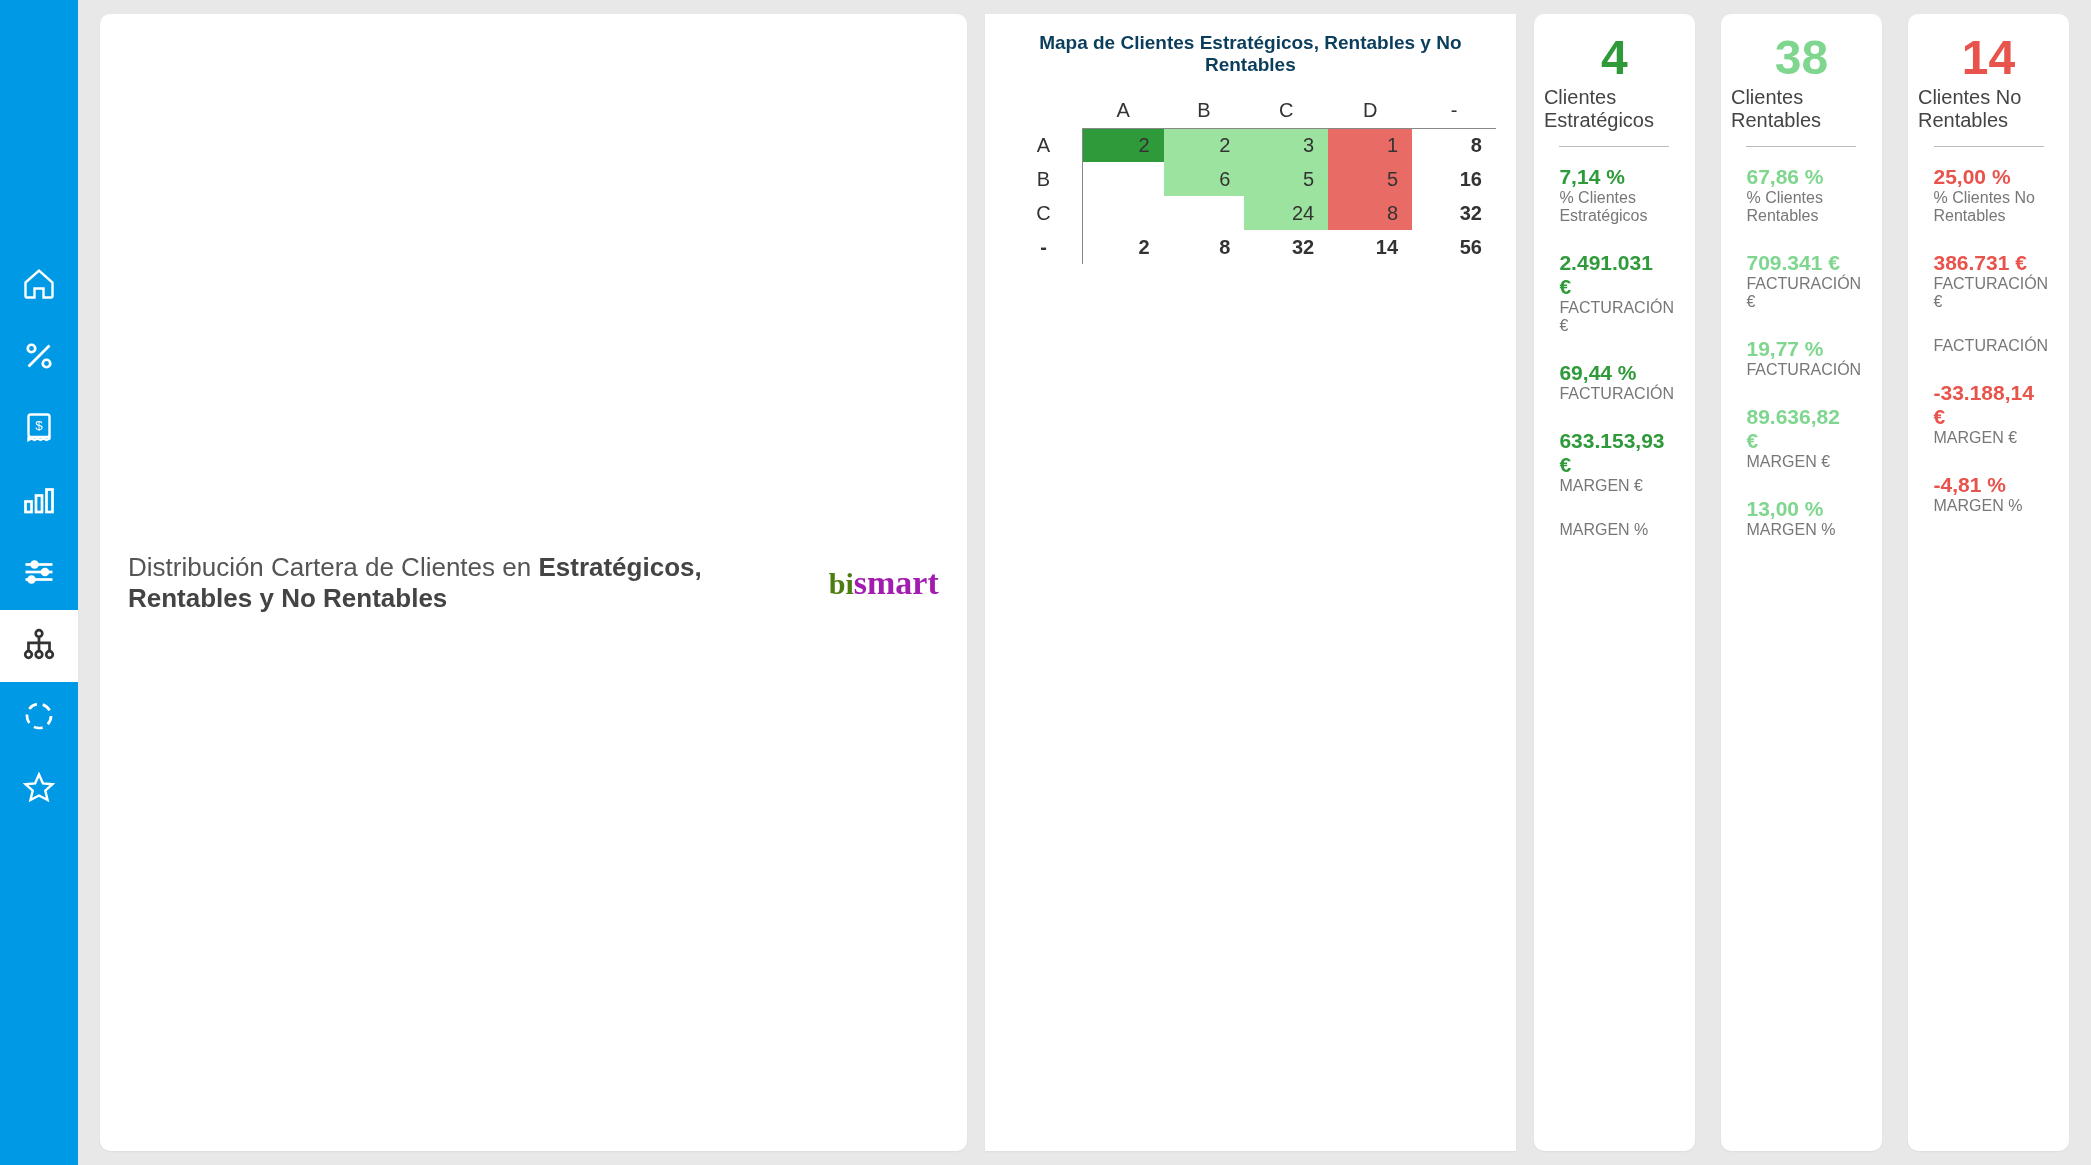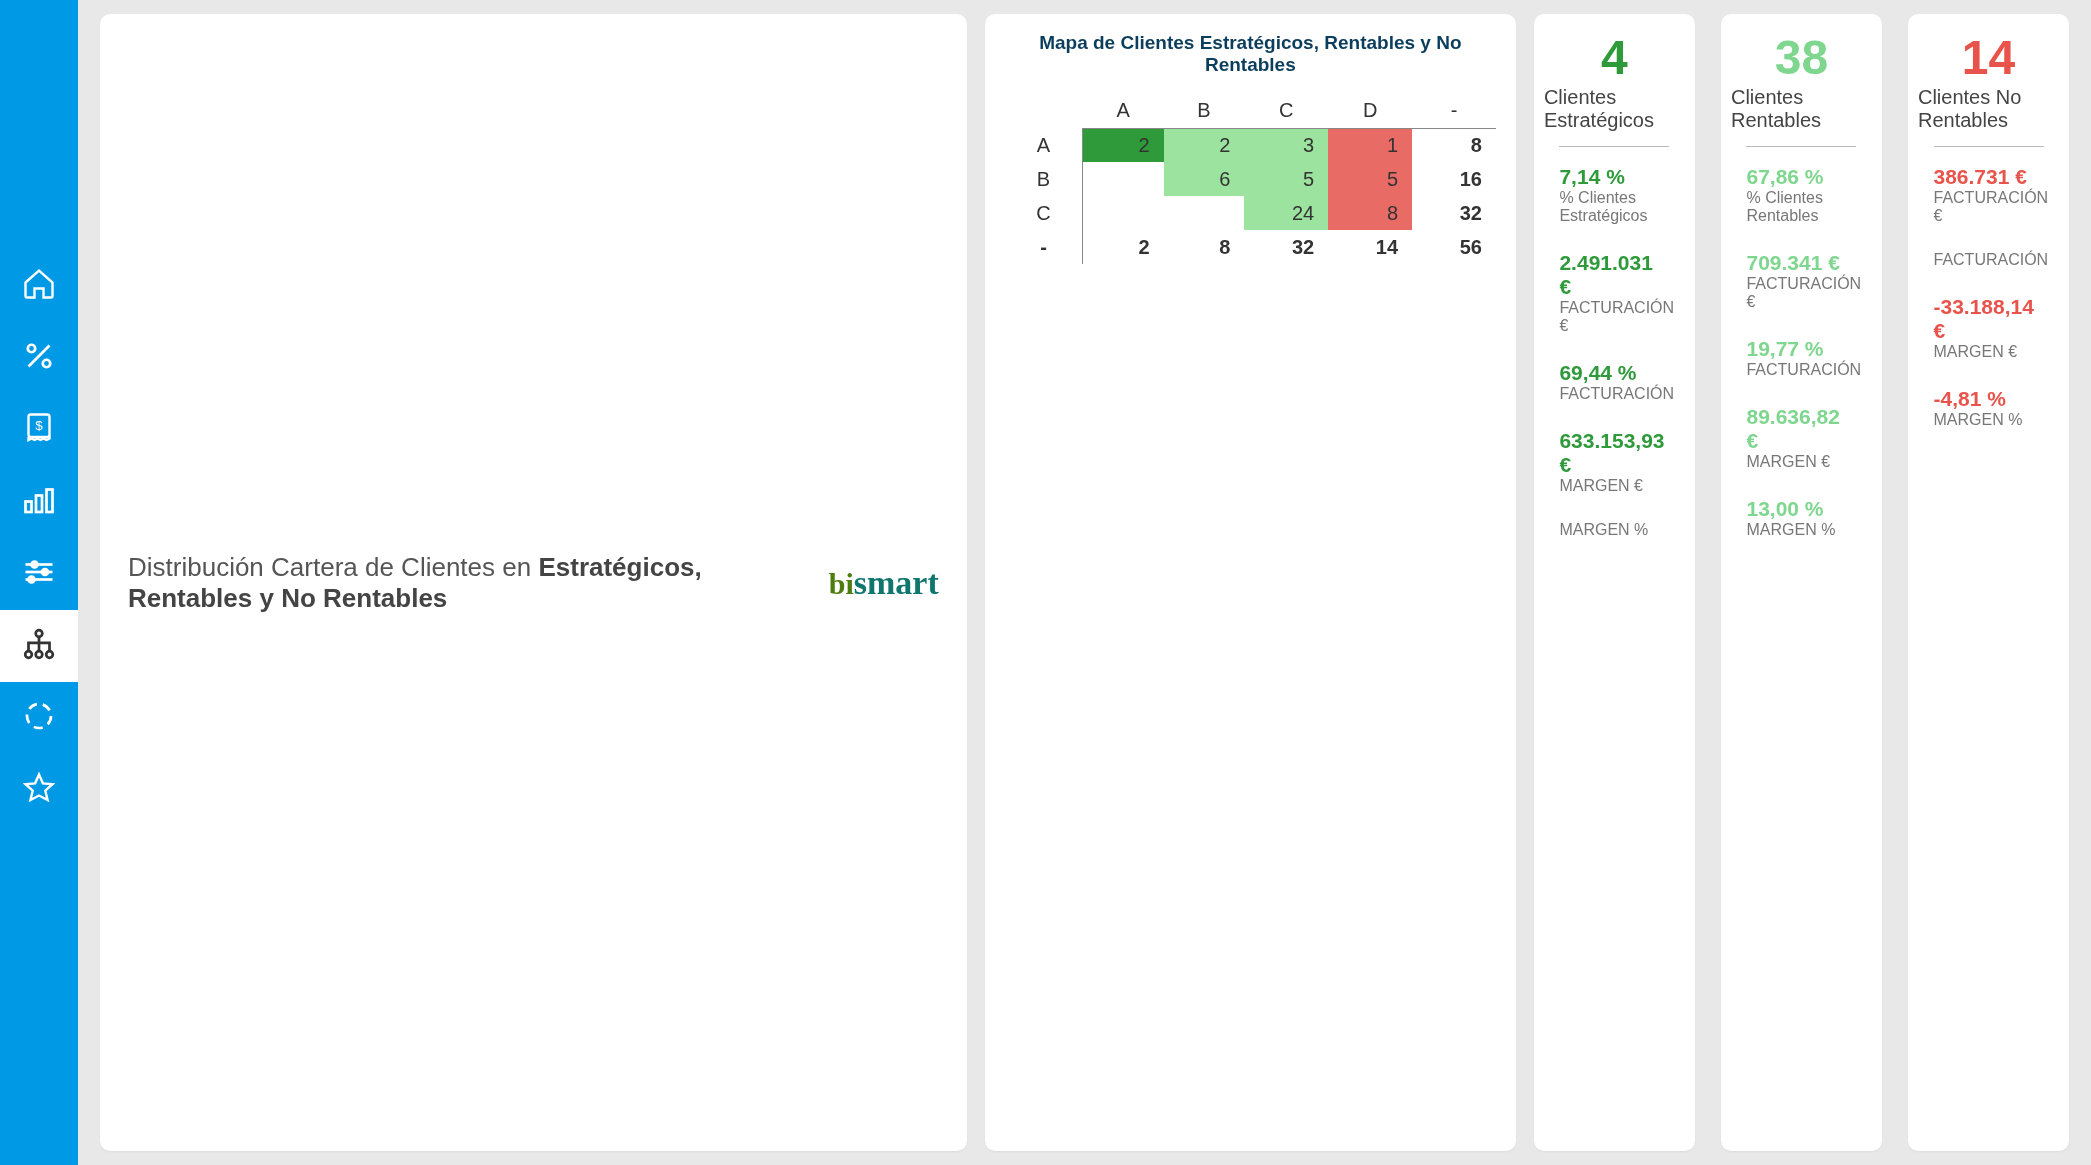--- a/index.html
+++ b/index.html
@@ -47,26 +47,26 @@
     padding: 14px 28px;
     display: flex;
     align-items: center;
     justify-content: space-between;
     box-shadow: 0 1px 2px rgba(0,0,0,.05);
   }
   .header-title { font-size: 26px; color: #555; font-weight: 400; }
   .header-title .bold { font-weight: 700; color: #444; }
   .logo { font-size: 30px; font-weight: 700; }
   .logo .bi { color: #4d7c0f; font-style: normal; font-family: Georgia, serif; }
-  .logo .smart { color: #0f766e; font-family: "Brush Script MT", cursive; font-size: 34px; text-align: right; }
+  .logo .smart { color: #a21caf; font-family: "Brush Script MT", cursive; font-size: 34px; text-align: right; }
 
   
   .matrix-card {
     background: #fff;
-    border-radius: 10px;
+    border-radius: 0;
     padding: 18px 20px 24px;
     box-shadow: 0 1px 2px rgba(0,0,0,.05);
   }
   .matrix-title {
     text-align: center;
     font-size: 19px;
     font-weight: 700;
     color: #0b3d5c;
     margin-bottom: 18px;
   }
@@ -320,20 +320,24 @@
             <div class="metric-label">MARGEN %</div>
           </div>
         </div>
       </div>
       <div class="kpi-card">
         <div class="kpi-number red">14</div>
         <div class="kpi-label">Clientes No Rentables</div>
         <hr class="kpi-divider">
         <div class="kpi-metrics">
           <div>
+            <div class="metric-value red">25,00 %</div>
+            <div class="metric-label">% Clientes No Rentables</div>
+          </div>
+          <div>
             <div class="metric-value red">386.731 €</div>
             <div class="metric-label">FACTURACIÓN €</div>
           </div>
           <div>
             <div class="metric-label">FACTURACIÓN</div>
           </div>
           <div>
             <div class="metric-value red">-33.188,14 €</div>
             <div class="metric-label">MARGEN €</div>
           </div>

